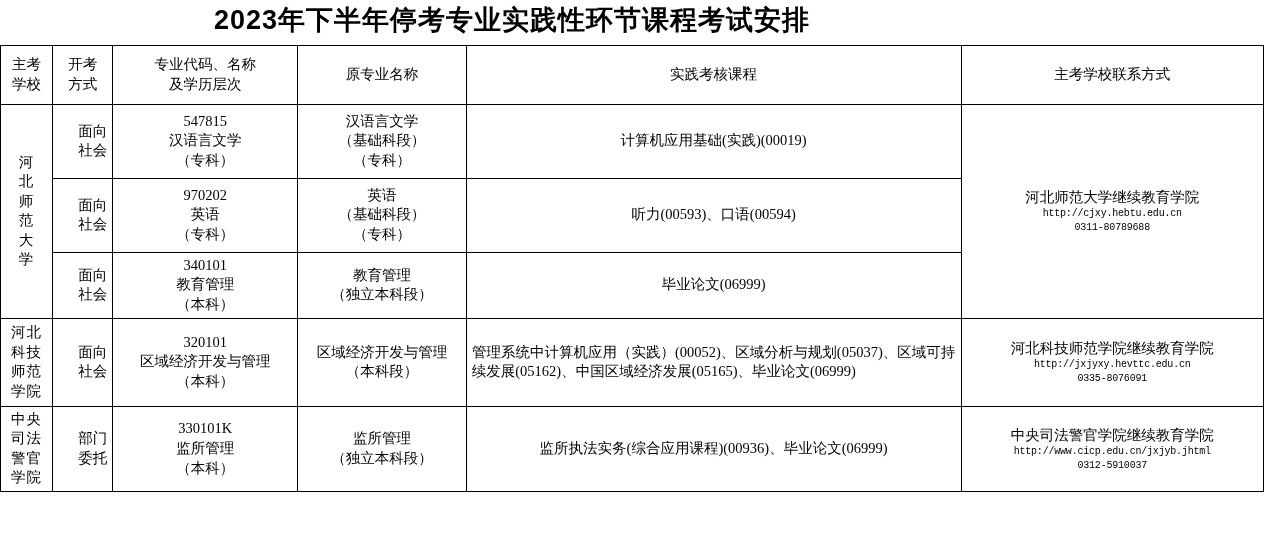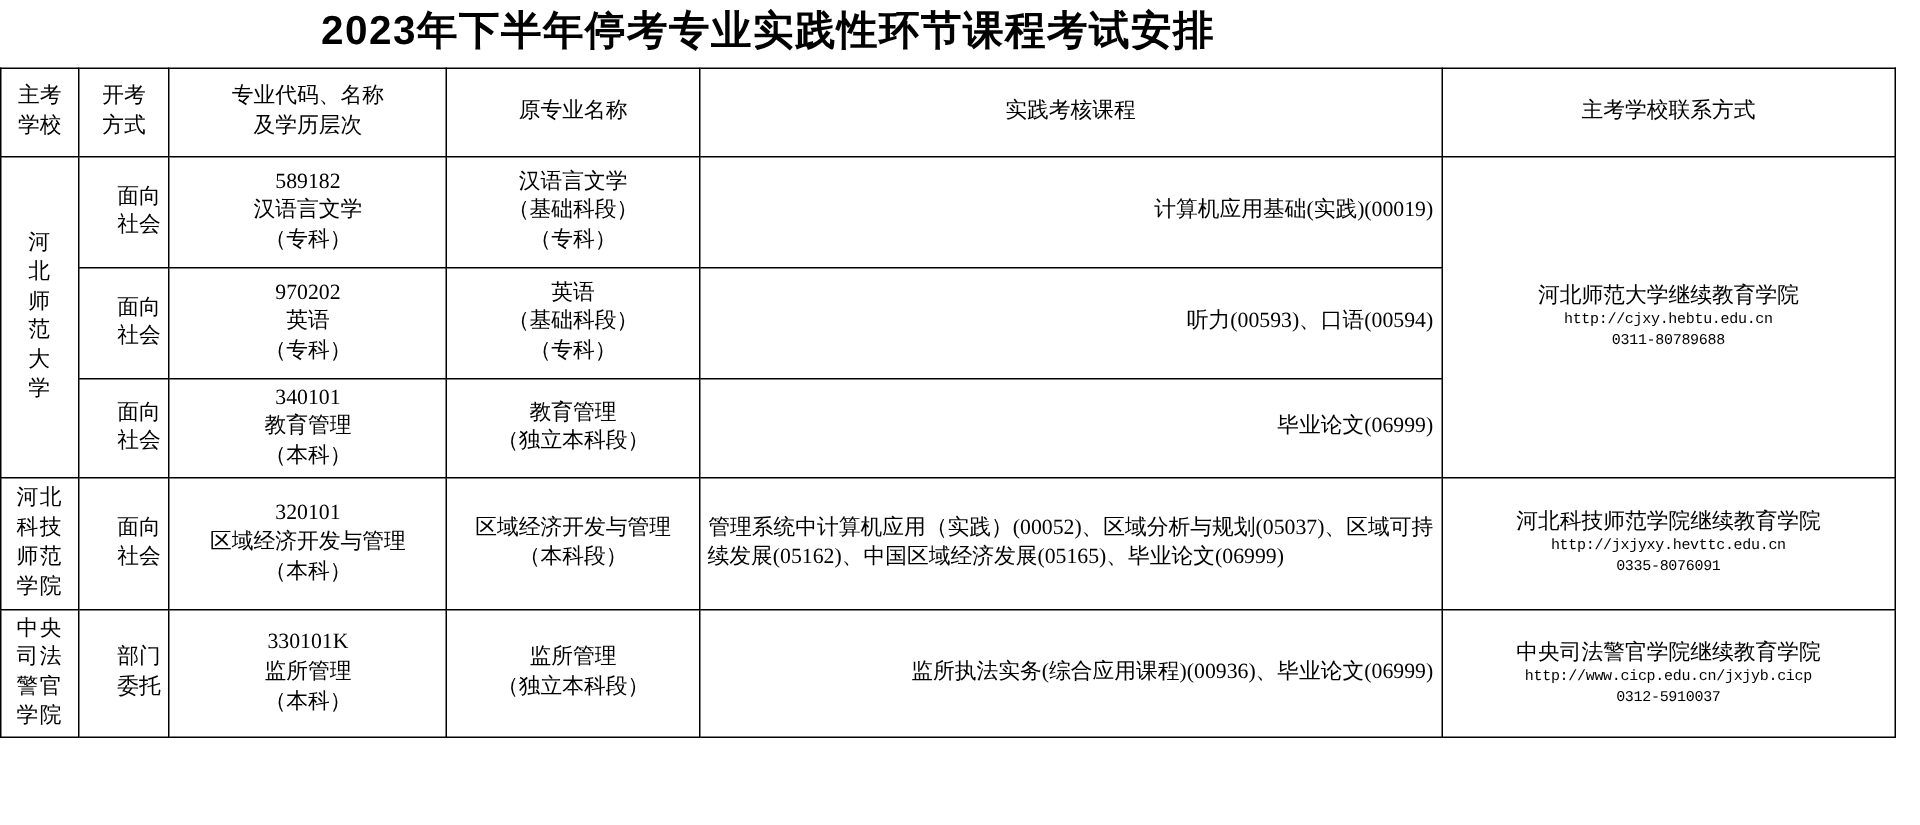--- a/index.html
+++ b/index.html
@@ -48,21 +48,21 @@
     text-align: center;
     font-weight: bold;
     font-size: 15.5px;
     height: 52px;
     line-height: 1.3;
   }
   td.center {
     text-align: center;
   }
   td.left {
-    text-align: right;
+    text-align: center;
     padding-left: 8px;
     padding-right: 8px;
   }
   td.school {
     text-align: center;
     font-weight: bold;
     font-size: 15.5px;
     line-height: 1.45;
     letter-spacing: 1px;
   }
@@ -143,21 +143,21 @@
           <span class="ln">师</span>
           <span class="ln">范</span>
           <span class="ln">大</span>
           <span class="ln">学</span>
         </td>
         <td class="mode">
           <span class="ln">面向</span>
           <span class="ln">社会</span>
         </td>
         <td class="center">
-          <span class="ln">589182</span>
+          <span class="ln">547815</span>
           <span class="ln">汉语言文学</span>
           <span class="ln">（专科）</span>
         </td>
         <td class="center">
           <span class="ln">汉语言文学</span>
           <span class="ln">（基础科段）</span>
           <span class="ln">（专科）</span>
         </td>
         <td class="left">计算机应用基础(实践)(00019)</td>
         <td class="contact" rowspan="3">
@@ -246,21 +246,21 @@
           <span class="ln">监所管理</span>
           <span class="ln">（本科）</span>
         </td>
         <td class="center">
           <span class="ln">监所管理</span>
           <span class="ln">（独立本科段）</span>
         </td>
         <td class="left">监所执法实务(综合应用课程)(00936)、毕业论文(06999)</td>
         <td class="contact">
           <span class="ln">中央司法警官学院继续教育学院</span>
-          <span class="ln mono">http://www.cicp.edu.cn/jxjyb.cicp</span>
+          <span class="ln mono">http://www.cicp.edu.cn/jxjyb.jhtml</span>
           <span class="ln mono">0312-5910037</span>
         </td>
       </tr>
 
     </tbody>
   </table>
 
 </div>
 
 </body></html>

